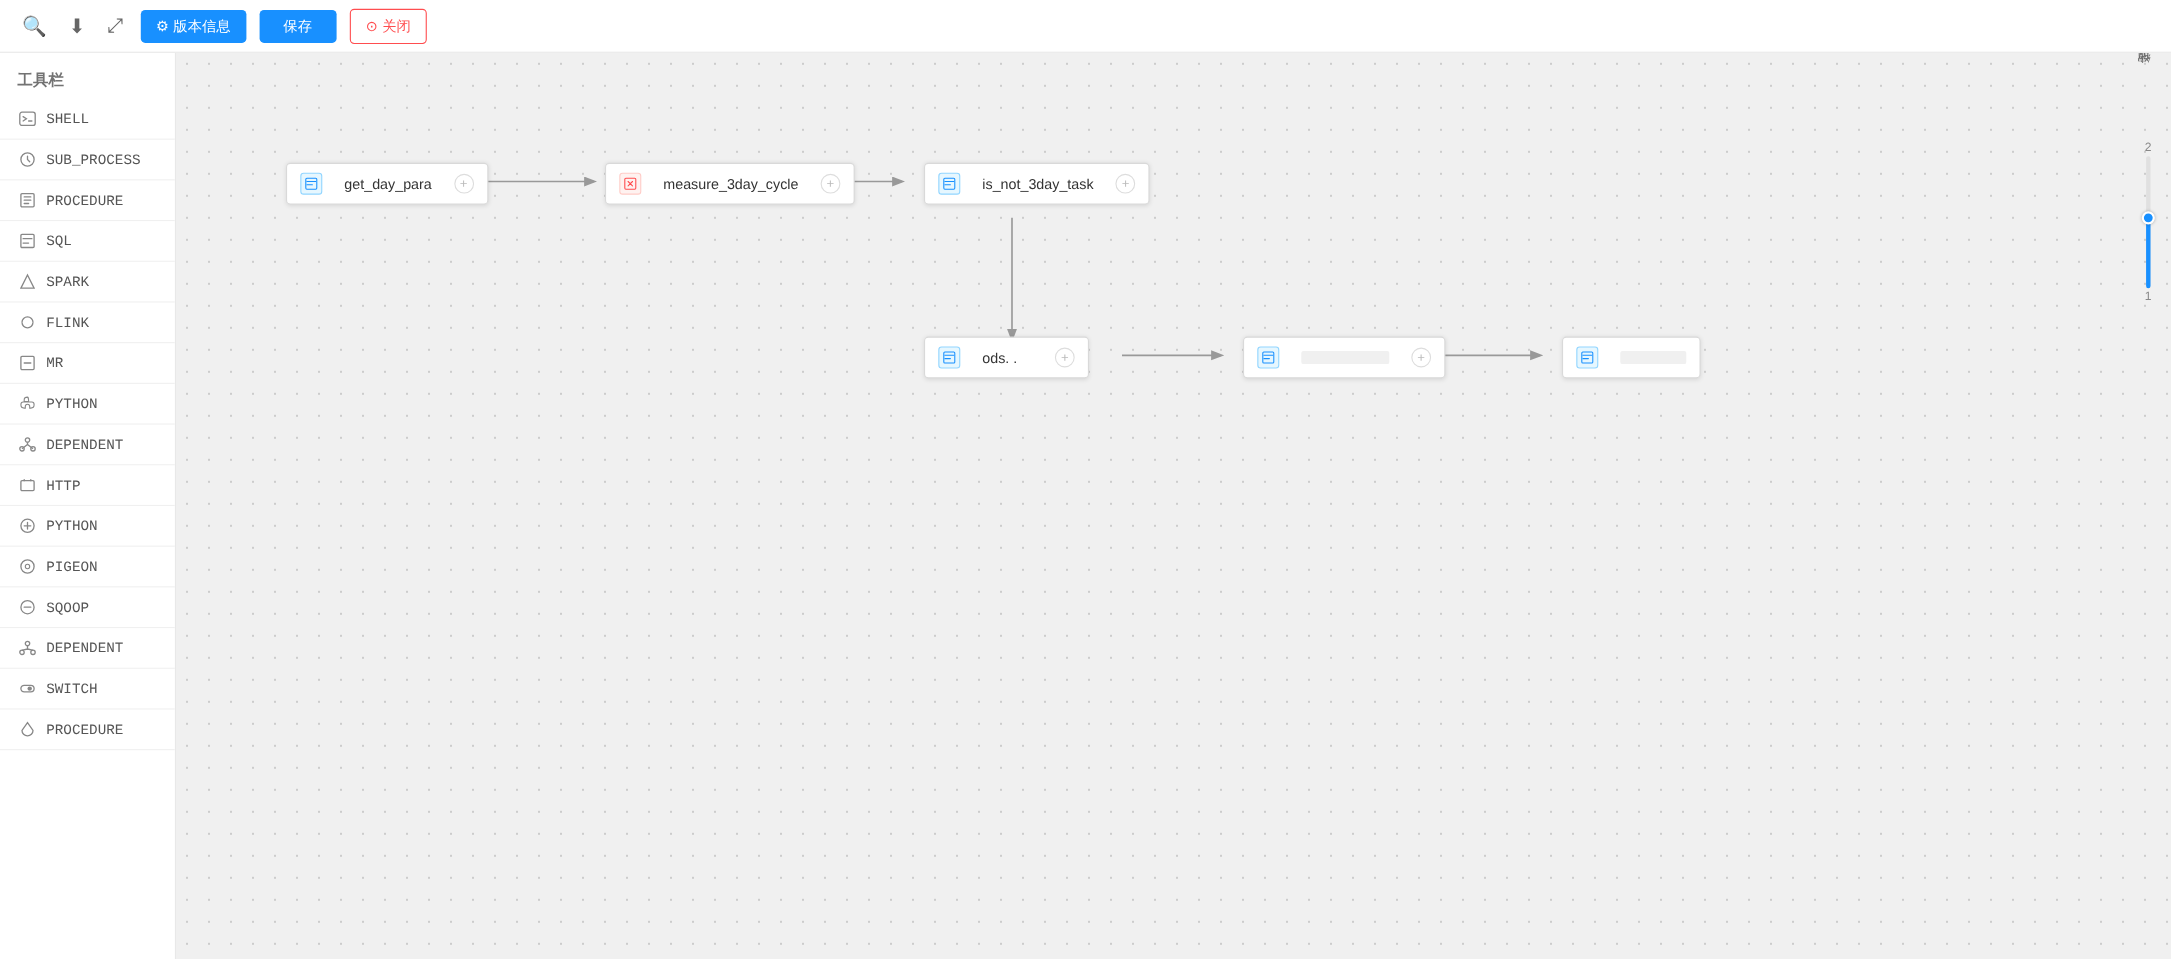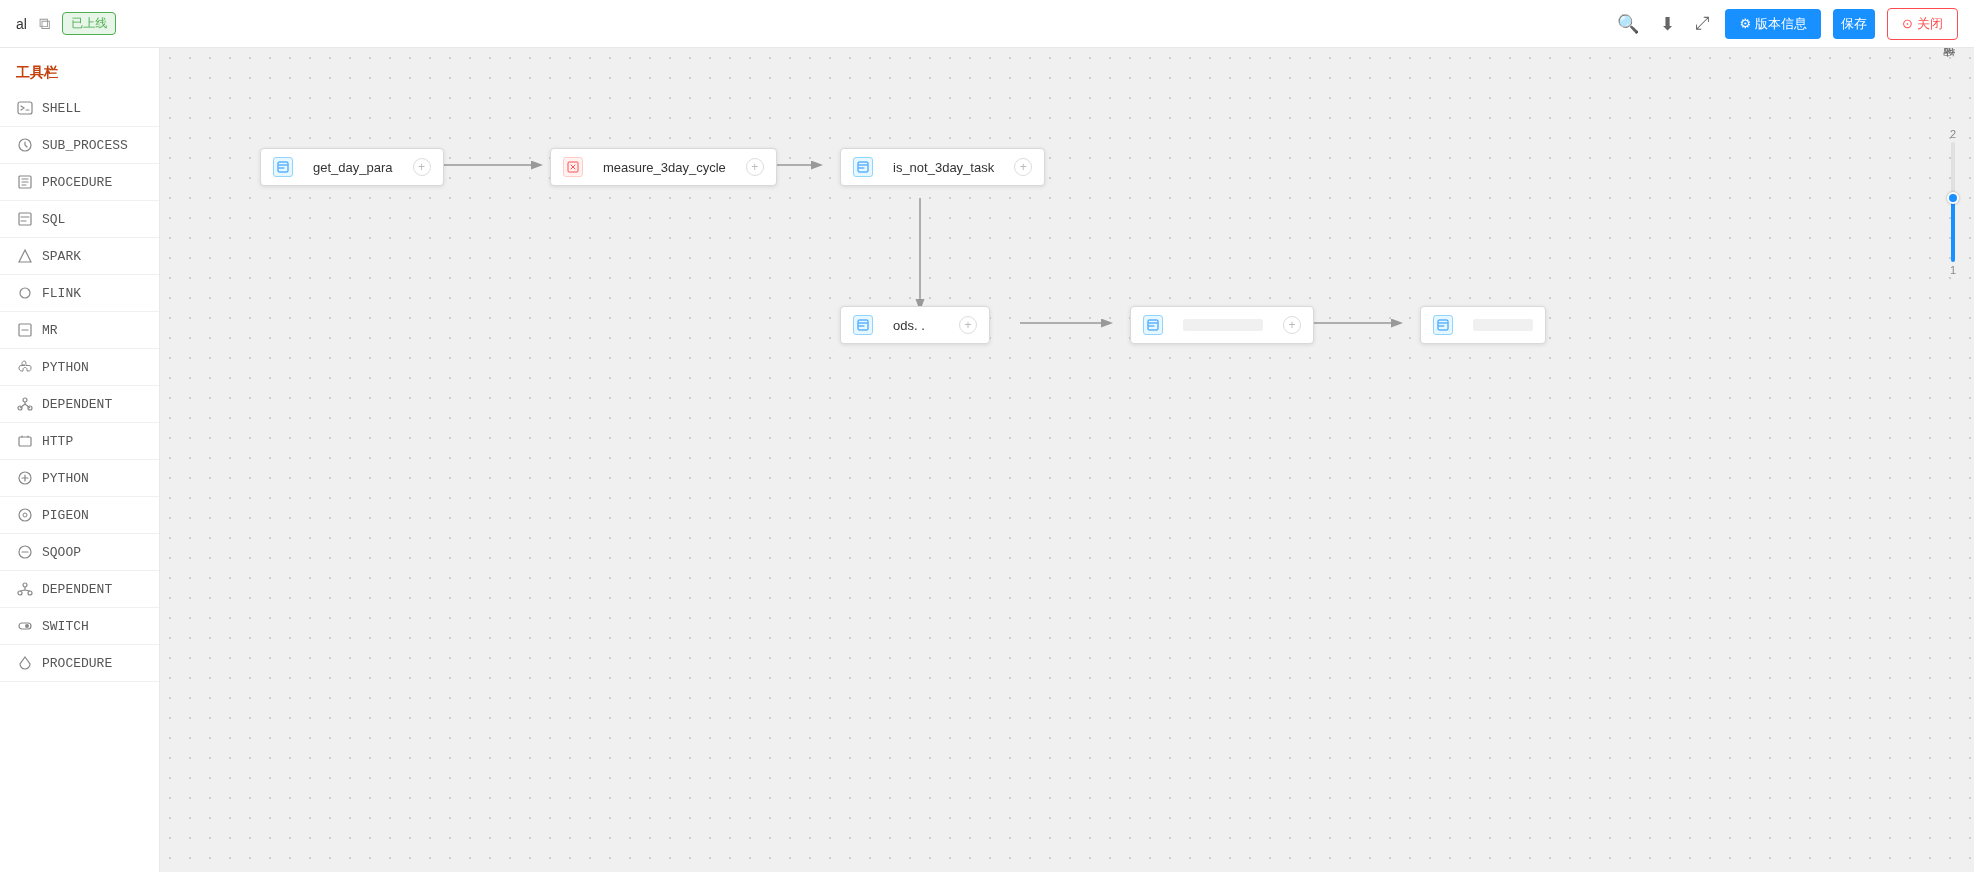--- a/index.html
+++ b/index.html
@@ -64,21 +64,21 @@
       cursor: pointer;
       display: flex;
       align-items: center;
       gap: 4px;
     }
     .btn-save {
       background: #1890ff;
       color: #fff;
       border: none;
       border-radius: 4px;
-      padding: 6px 8px;
+      padding: 6px 22px;
       font-size: 13px;
       cursor: pointer;
     }
     .btn-close {
       background: #fff;
       color: #ff4d4f;
       border: 1px solid #ff4d4f;
       border-radius: 4px;
       padding: 6px 14px;
       font-size: 13px;
@@ -99,21 +99,21 @@
       width: 160px;
       background: #fff;
       border-right: 1px solid #e8e8e8;
       display: flex;
       flex-direction: column;
       overflow-y: auto;
     }
     .sidebar-title {
       font-size: 14px;
       font-weight: 600;
-      color: #c2410c;
+      color: #737373;
       padding: 16px 16px 8px;
     }
     .sidebar-item {
       display: flex;
       align-items: center;
       gap: 8px;
       padding: 9px 16px;
       cursor: grab;
       font-size: 13px;
       color: #555;
@@ -196,25 +196,20 @@
       position: absolute;
       top: 0; left: 0;
       width: 100%; height: 100%;
       pointer-events: none;
     }
   </style>
 </head>
 <body>
 
 <div class="header">
-  <div class="header-left">
-    <span class="header-title">al</span>
-    <span class="header-copy-icon">⧉</span>
-    <span class="header-badge">已上线</span>
-  </div>
   <div class="header-right">
     <button class="header-icon-btn">🔍</button>
     <button class="header-icon-btn">⬇</button>
     <button class="header-icon-btn">⤢</button>
     <button class="btn-version">
       <span>⚙</span>
       <span>版本信息</span>
     </button>
     <button class="btn-save">保存</button>
     <button class="btn-close">

